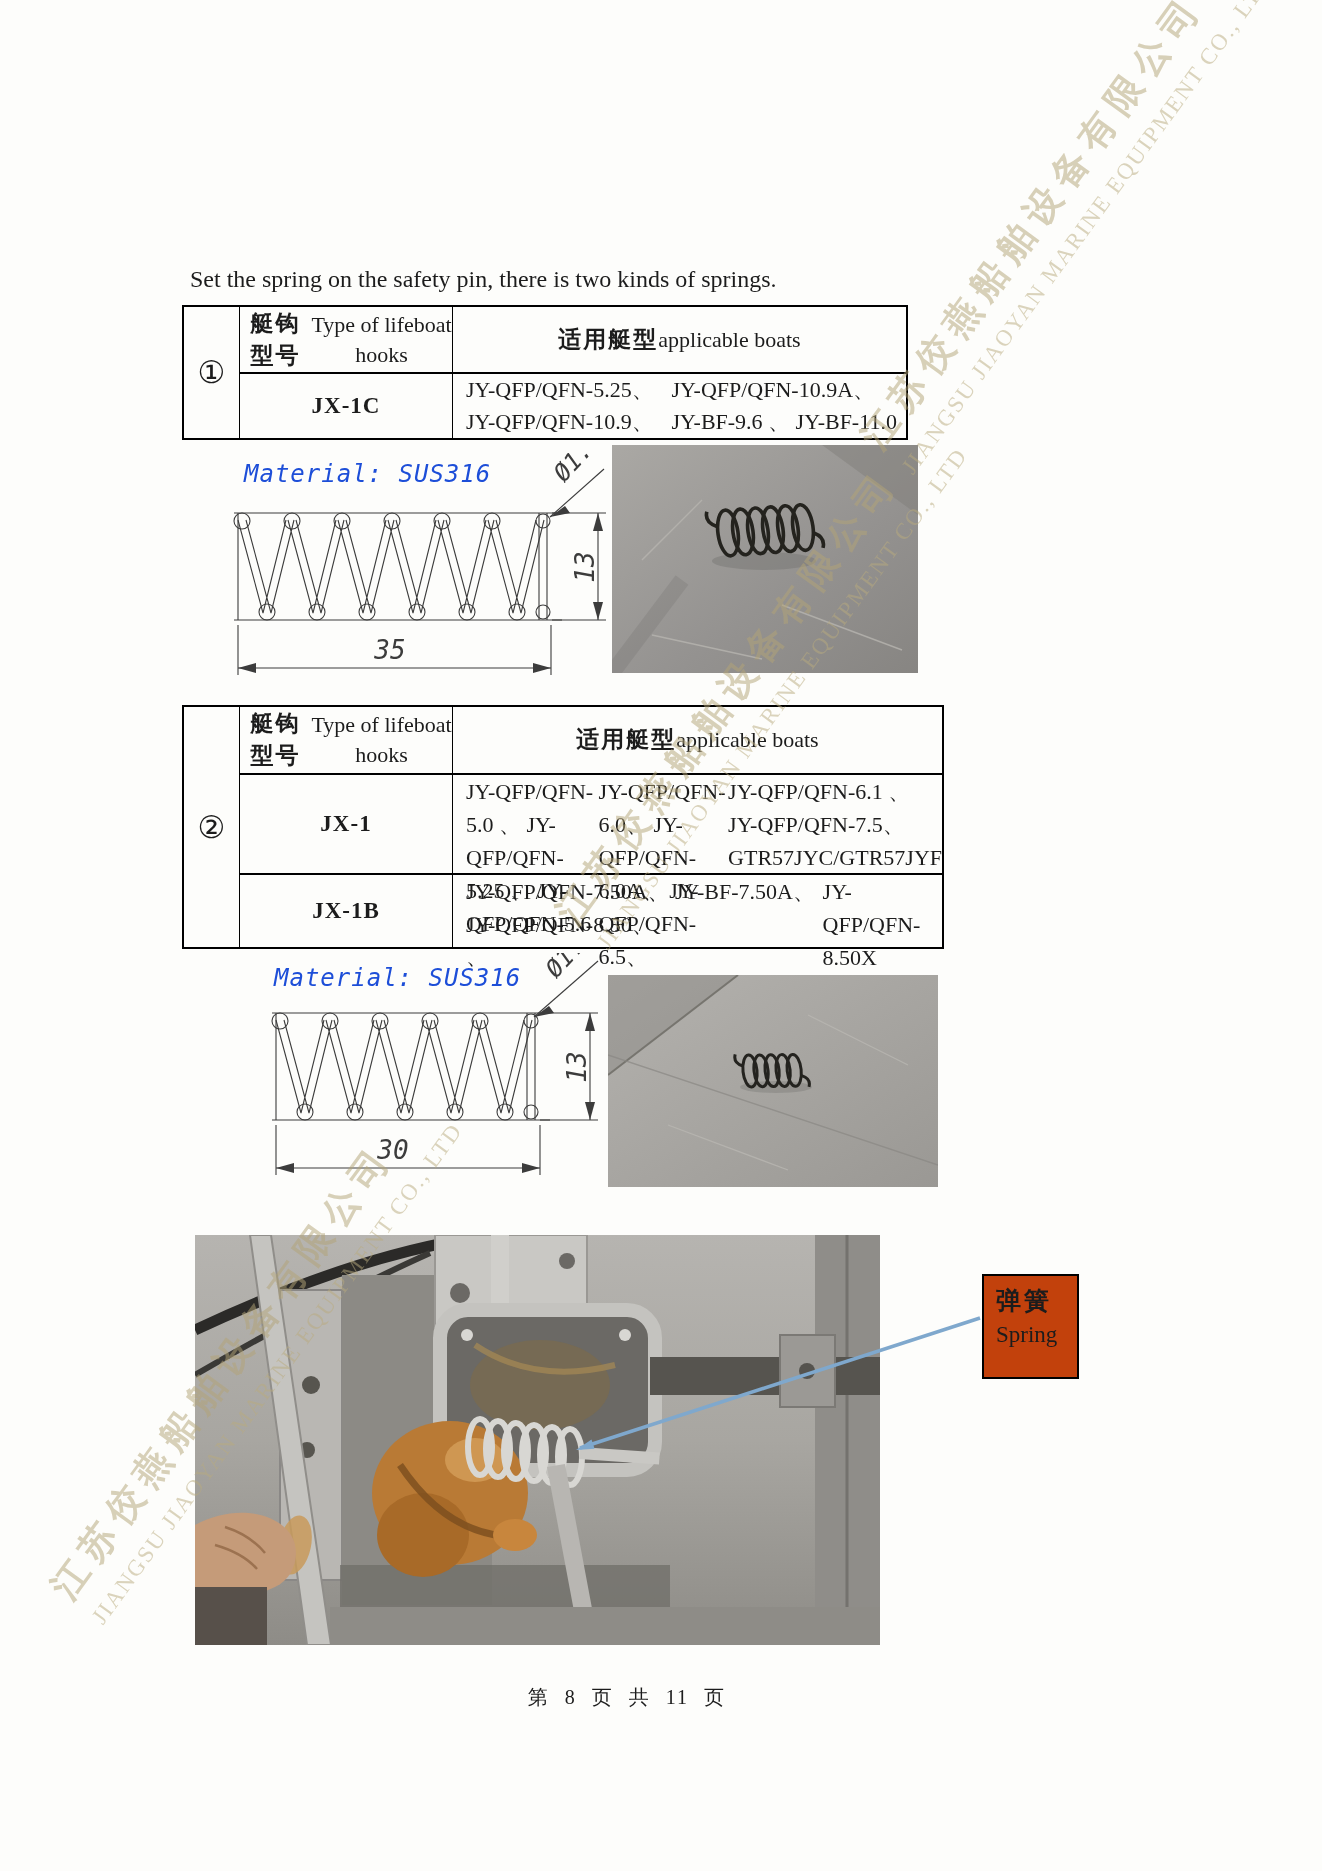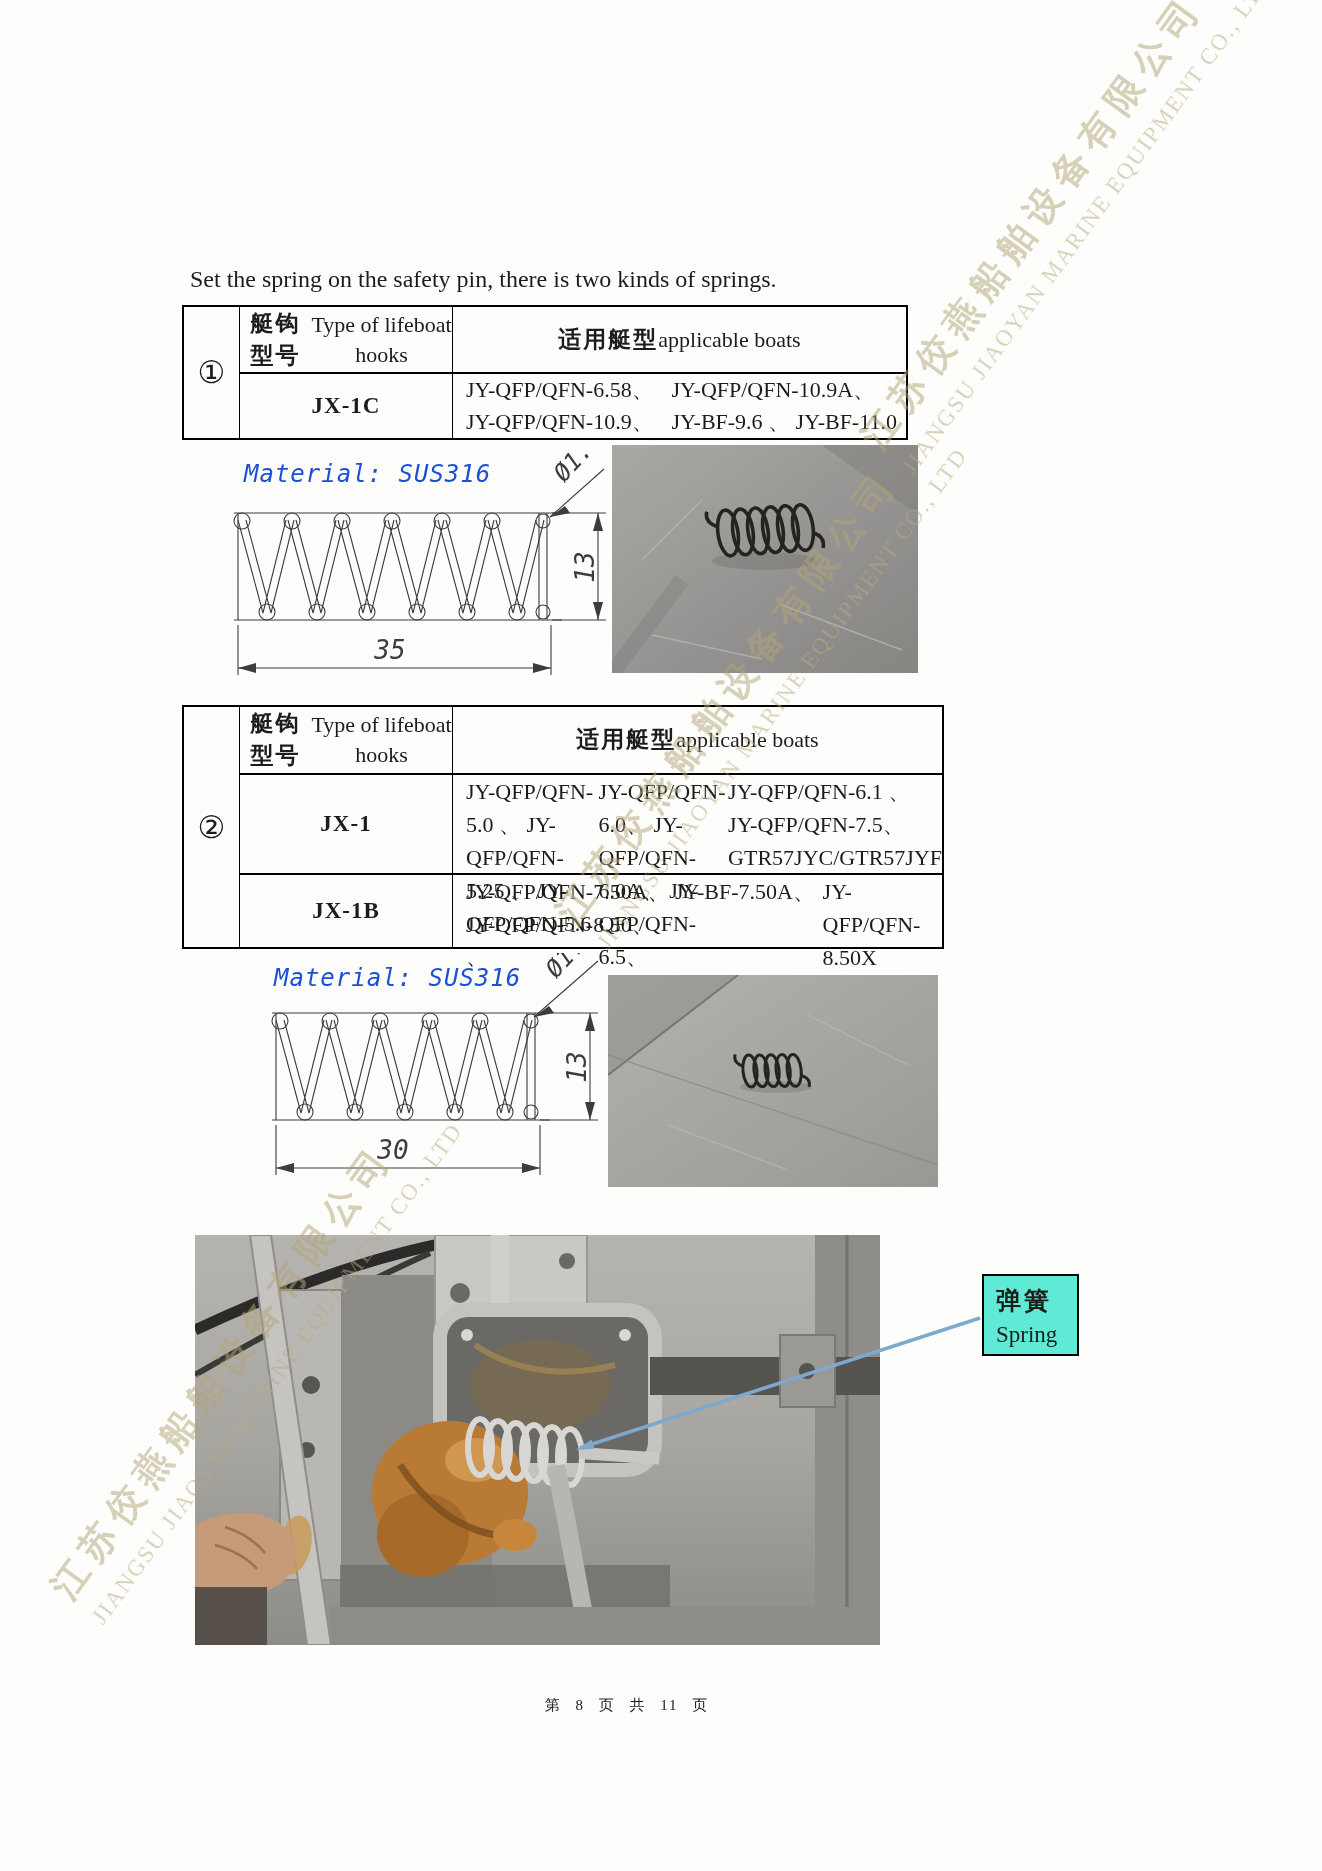--- a/index.html
+++ b/index.html
@@ -12,22 +12,22 @@
   
   .wm{position:absolute;transform:rotate(-54deg);transform-origin:0 0;
       opacity:.5;z-index:6;pointer-events:none;white-space:nowrap;}
   .wm-cn{font-size:37px;letter-spacing:9px;color:#b3a477;font-weight:600;
          font-family:"Liberation Serif",serif;}
   .wm-en{font-size:23px;letter-spacing:2px;color:#b9ab7e;margin-top:8px;
          font-family:"Liberation Serif",serif;}
   
   .heading{left:190px;top:210px;font-size:27px;font-weight:600;letter-spacing:1px;z-index:3;}
   .subtitle{left:190px;top:266px;font-size:24px;z-index:3;}
-  .footer{left:0;top:1684px;width:1254px;text-align:center;font-size:15px;
-          letter-spacing:2px;word-spacing:8px;z-index:3;margin-top:12px;}
+  .footer{left:0;top:1684px;width:1254px;text-align:center;font-size:20px;
+          letter-spacing:2px;word-spacing:8px;z-index:3;}
   
   .tbl{position:absolute;display:grid;border:2.2px solid #000;background:transparent;z-index:2;}
   .t1{left:182px;top:305px;width:722px;grid-template-columns:56px 212px 1fr;
       grid-template-rows:67px 64px;}
   .t2{left:182px;top:705px;width:758px;grid-template-columns:56px 212px 1fr;
       grid-template-rows:68px 100px 72px;}
   .tcell{display:flex;flex-direction:row;justify-content:center;}
   .marker-cell{grid-column:1;align-items:center;border-right:1.6px solid #000;
                font-size:31px;}
   .t1 .marker-cell{grid-row:1/3;}
@@ -42,22 +42,22 @@
   .t2 .boats-cell div{line-height:33px;}
   .rowline{border-bottom:2.4px solid #000;}
   
   .material{position:absolute;z-index:2;font-family:"DejaVu Sans Mono",monospace;
             font-style:italic;font-size:24px;color:#1d4ed8;letter-spacing:1px;}
   .cad{position:absolute;z-index:2;}
   .cad text{font-family:"DejaVu Sans Mono",monospace;font-style:italic;fill:#3c3c3c;}
   
   .photo{position:absolute;z-index:1;display:block;}
   
-  .callout{position:absolute;left:982px;top:1274px;width:97px;height:82px;
-           border:2.6px solid #000;background:#5eead4;z-index:7;
+  .callout{position:absolute;left:982px;top:1274px;width:97px;height:105px;
+           border:2.6px solid #000;background:#c2410c;z-index:7;
            padding:8px 0 0 12px;box-sizing:border-box;}
   .callout-cn{font-size:25px;font-weight:700;letter-spacing:3px;}
   .callout-en{font-size:23px;margin-top:5px;}
   .arrow-layer{position:absolute;left:556px;top:1300px;z-index:5;pointer-events:none;}
 </style>
 </head>
 <body>
 
 <div class="page">
 
@@ -85,21 +85,21 @@
       <div class="head-en">Type of lifeboat hooks</div>
     </div>
     <div class="tcell head-cell col3">
       <div class="head-cn">适用艇型</div>
       <div class="head-en">applicable boats</div>
     </div>
     <div class="tcell model-cell">
       <span>JX-1C</span>
     </div>
     <div class="tcell boats-cell col3">
-      <div>JY-QFP/QFN-6.58、 JY-QFP/QFN-10.9、</div>
+      <div>JY-QFP/QFN-5.25、 JY-QFP/QFN-10.9、</div>
       <div>JY-QFP/QFN-10.9A、 JY-BF-9.6 、 JY-BF-11.0</div>
     </div>
   </div>
 
   <div class="material" style="left:244px;top:460px;">Material:  SUS316</div>
 
   <svg class="cad" style="left:220px;top:453px;" width="400" height="250" viewBox="0 0 400 250">
     <g stroke="#3c3c3c" stroke-width="1.1" fill="none">
 
       <path d="M14 60H338 M14 167H342 M18 60V167 M319 60V167 M327 60V167"></path>

